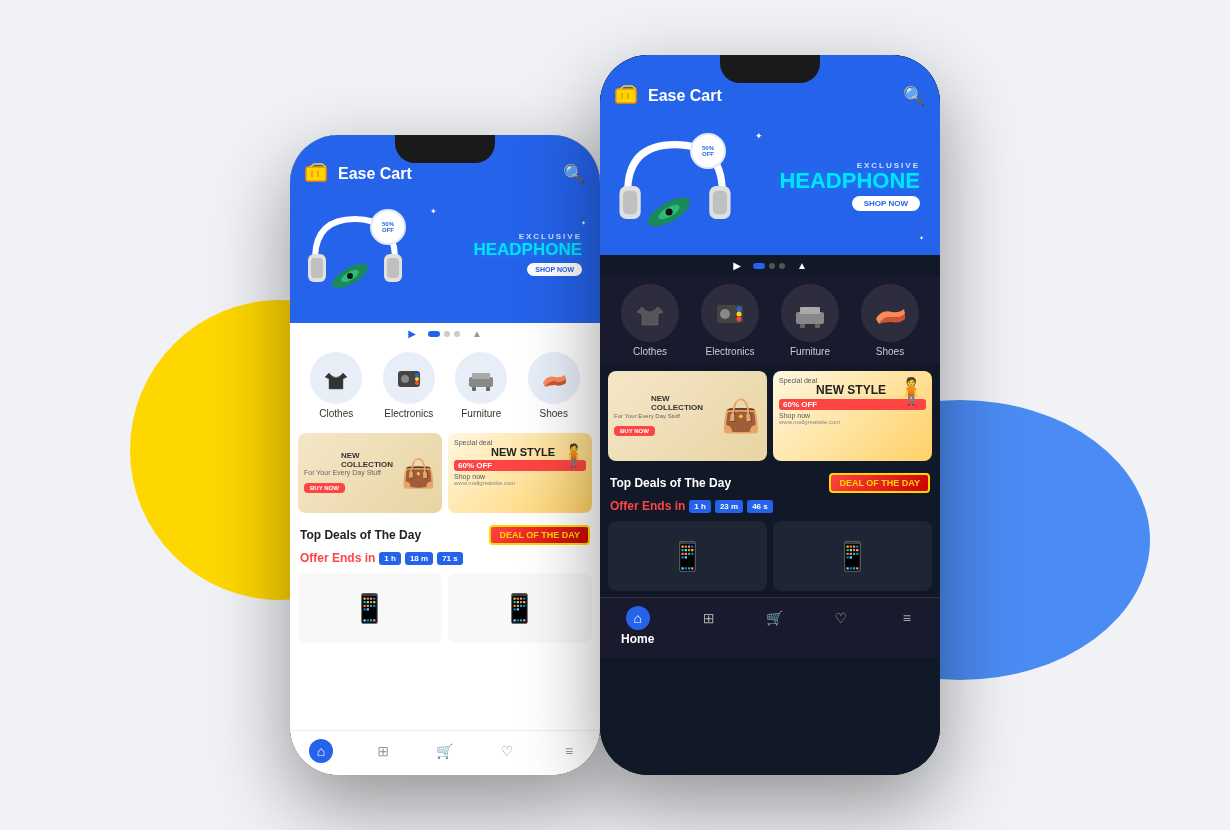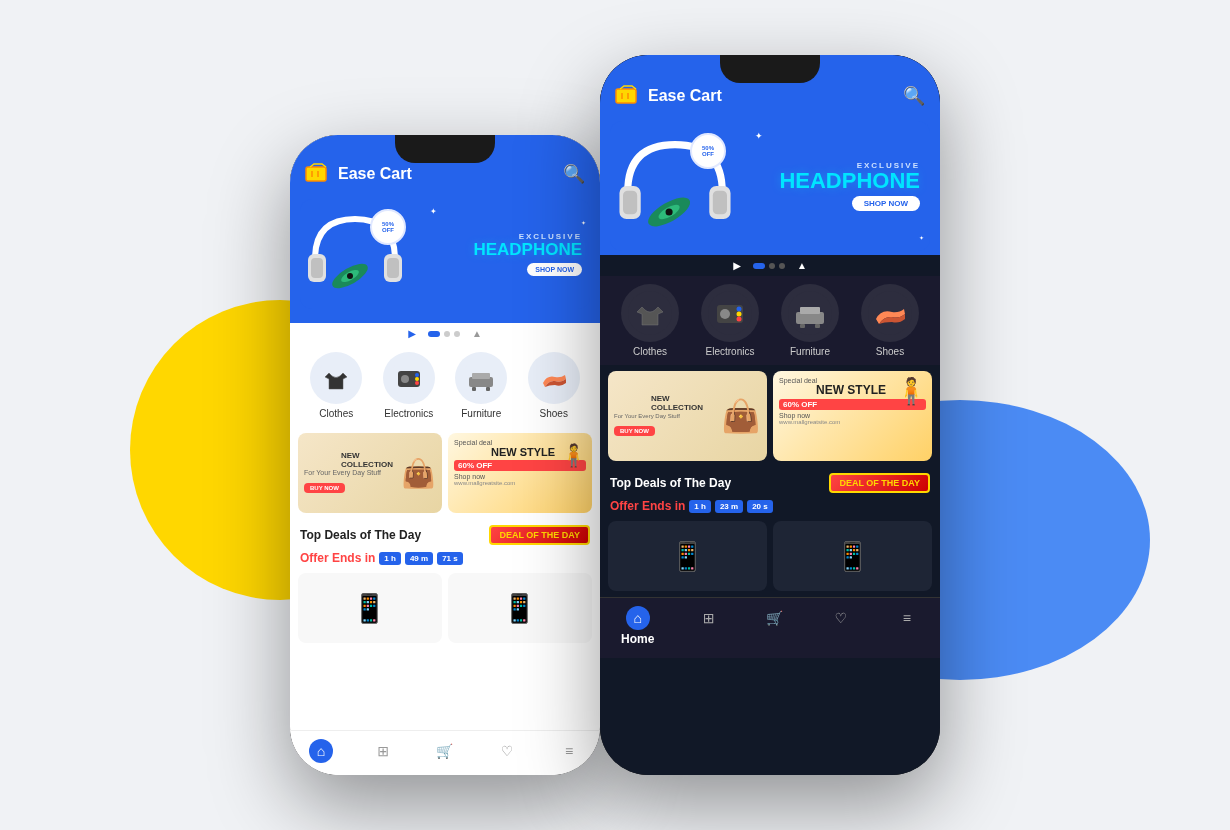--- a/index.html
+++ b/index.html
@@ -664,21 +664,21 @@
       </div>
 
       <div class="deals-header">
         <span class="deals-title">Top Deals of The Day</span>
         <div class="deal-badge">DEAL OF THE DAY</div>
       </div>
 
       <div class="offer-ends offer-ends-light">
         <span class="offer-label">Offer Ends in</span>
         <span class="time-box">1 h</span>
-        <span class="time-box">49 m</span>
+        <span class="time-box">18 m</span>
         <span class="time-box">71 s</span>
       </div>
 
       <div class="products-row">
         <div class="product-card">📱</div>
         <div class="product-card">📱</div>
       </div>
 
       <div class="bottom-nav">
         <div class="nav-item">
@@ -826,21 +826,21 @@
 
       <div class="deals-header-dark">
         <span class="deals-title-dark">Top Deals of The Day</span>
         <div class="deal-badge">DEAL OF THE DAY</div>
       </div>
 
       <div class="offer-ends offer-ends-dark">
         <span class="offer-label">Offer Ends in</span>
         <span class="time-box">1 h</span>
         <span class="time-box">23 m</span>
-        <span class="time-box">20 s</span>
+        <span class="time-box">46 s</span>
       </div>
 
       <div class="products-row-dark">
         <div class="product-card-dark">📱</div>
         <div class="product-card-dark">📱</div>
       </div>
 
       <div class="bottom-nav-dark">
         <div class="nav-item">
           <div class="nav-icon active-nav">⌂</div>

